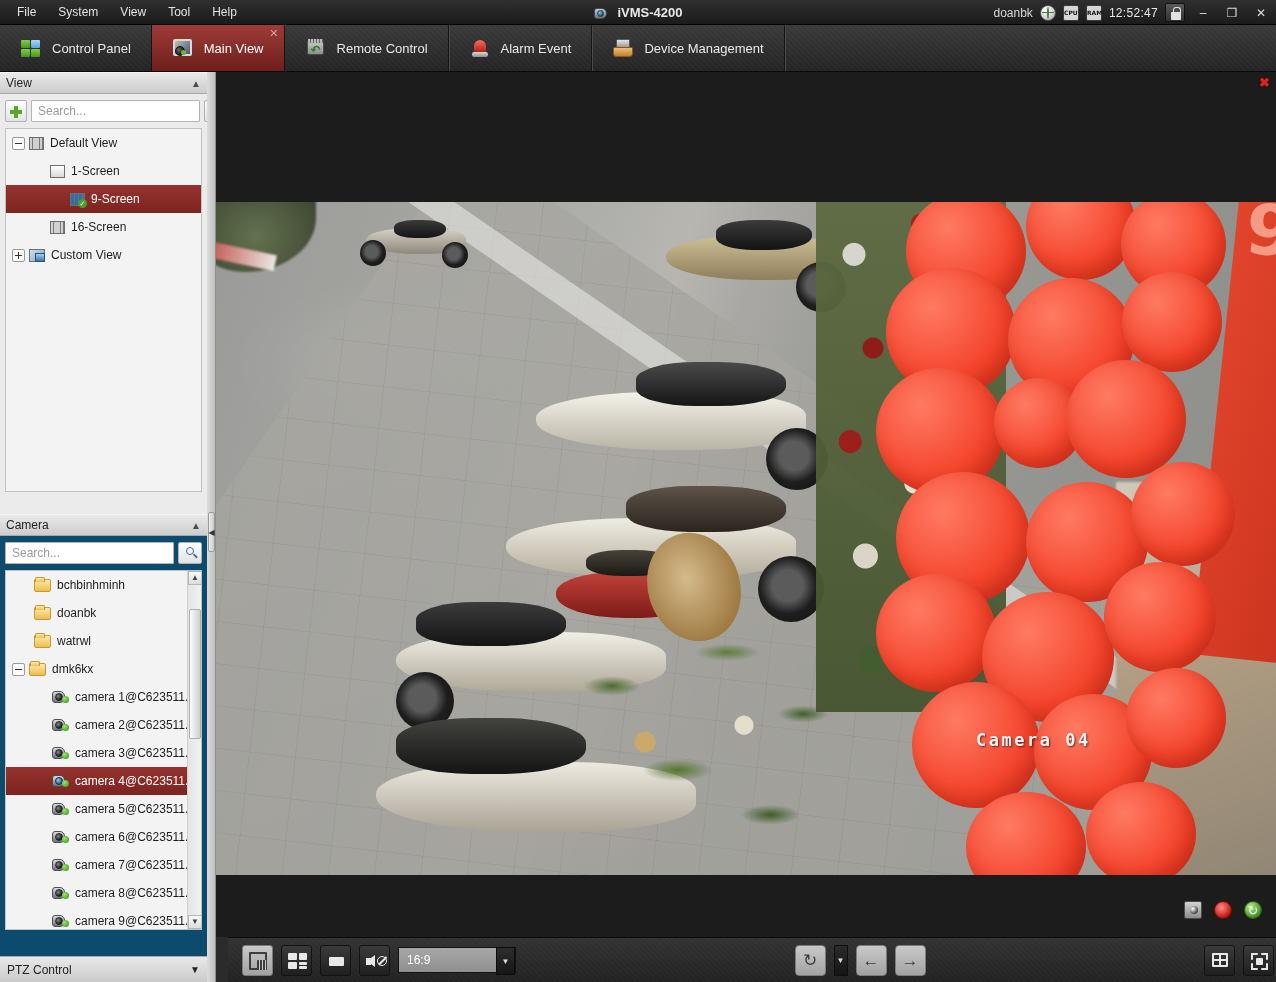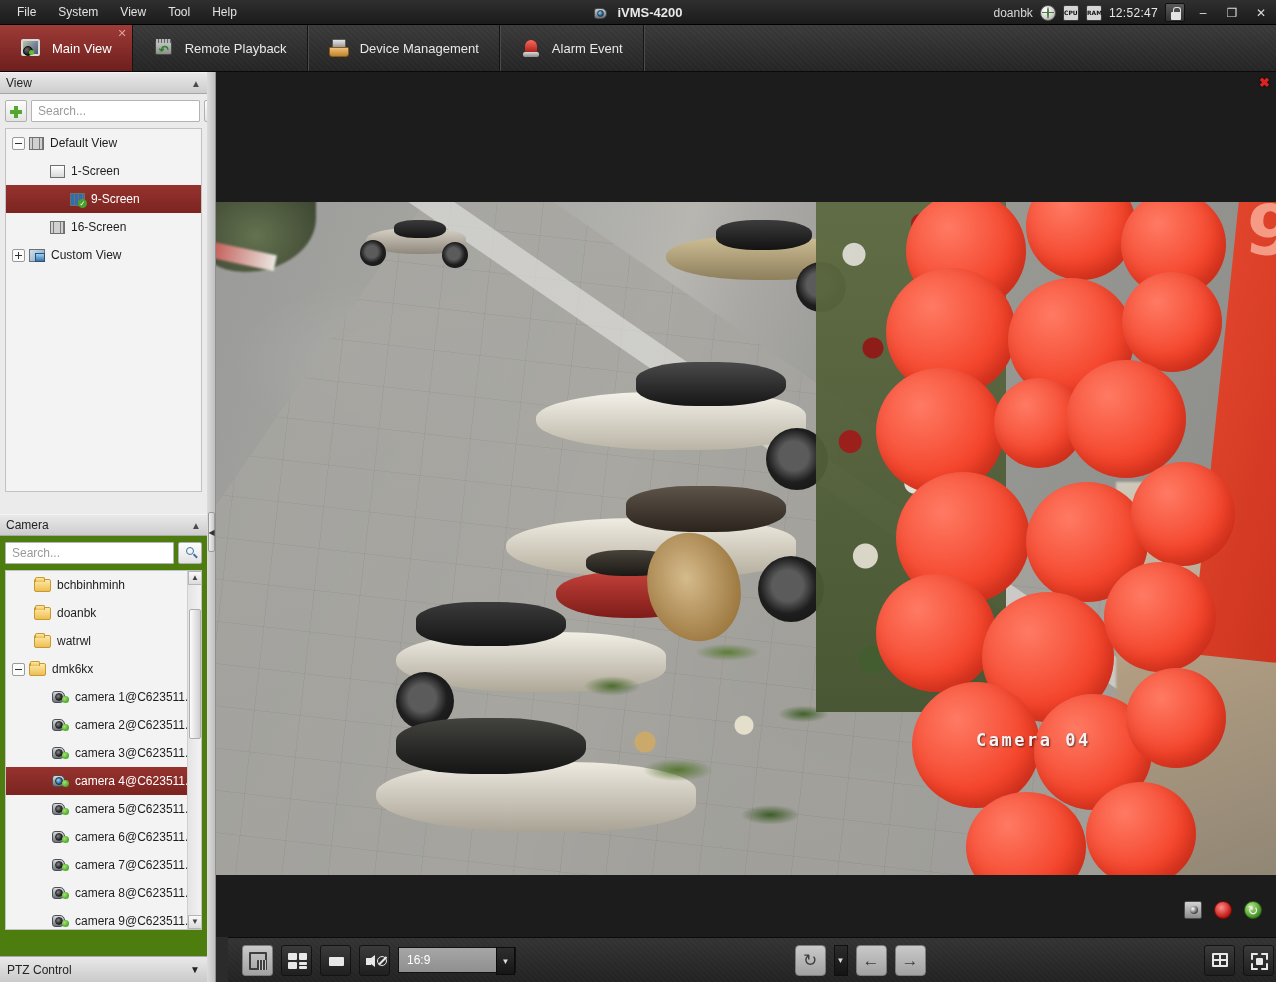--- a/index.html
+++ b/index.html
@@ -328,21 +328,21 @@
   }
   .sb-arrow.up { top: 0; }
   .sb-arrow.down { bottom: 0; }
   .sb-thumb {
     position: absolute; left: 1px; width: 12px;
     background: linear-gradient(90deg,#fcfcfc,#cfcfcf);
     border: 1px solid #aeaeae; border-radius: 2px;
   }
 
   .panel-view { position: absolute; left:0; top:0; width: 207px; height: 442px; background:#ebebeb; }
-  .panel-camera { position: absolute; left:0; top:442px; width: 207px; height: 442px; background:#4d7c0f; }
+  .panel-camera { position: absolute; left:0; top:442px; width: 207px; height: 442px; background:#0c4a6e; }
   .panel-ptz {
     position: absolute; left: 0; bottom: 0; width: 207px; height: 26px;
     background: linear-gradient(#e9e9e9,#cacaca); border-top: 1px solid #a8a8a8;
     display: flex; align-items: center; padding: 0 7px; font-size: 12px; color: #232323;
   }
   .panel-ptz .caret { margin-left: auto; font-size: 10px; }
 
   .splitter {
     position: absolute; left: 207px; top: 72px; width: 9px; height: 910px;
     background: linear-gradient(90deg,#dcdcdc,#c0c0c0);
@@ -577,54 +577,63 @@
       <span class="tb-time">12:52:47</span>
       <span class="lock-btn"></span>
       <span class="wbtn">–</span>
       <span class="wbtn">❐</span>
       <span class="wbtn close">✕</span>
     </div>
   </div>
 
   <div class="navbar">
 
+    <div class="nav-tab">
+      <span class="nicon panel">
+        <i></i>
+          <i></i>
+          <i></i>
+          <i></i>
+      </span>
+      <span class="label">Control Panel</span>
+    </div>
 
     <div class="nav-tab active">
       <span class="nicon mainview">
         <span class="frame"></span>
           <span class="dot"></span>
       </span>
       <span class="label">Main View</span>
       <span class="tab-close">✕</span>
     </div>
 
     <div class="nav-tab">
       <span class="nicon playback">
         <span class="scr"></span>
           <span class="bar"></span>
           <span class="arrow">↶</span>
       </span>
-      <span class="label">Remote Playback</span>
-    </div>
-
+      <span class="label">Remote Control</span>
+    </div>
+
+
+    <div class="nav-tab">
+      <span class="nicon alarm">
+        <span class="dome"></span>
+          <span class="base"></span>
+      </span>
+      <span class="label">Alarm Event</span>
+    </div>
 
     <div class="nav-tab">
       <span class="nicon device">
         <span class="lid"></span>
           <span class="tray"></span>
       </span>
       <span class="label">Device Management</span>
-    </div>
-
-    <div class="nav-tab">
-      <span class="nicon alarm">
-        <span class="dome"></span>
-          <span class="base"></span>
-      </span>
-      <span class="label">Alarm Event</span>
     </div>
   </div>
 
   <div class="left-col">
 
     <div class="panel-view">
       <div class="panel-header">
         <span>View</span>
         <span class="caret">▲</span>
       </div>

